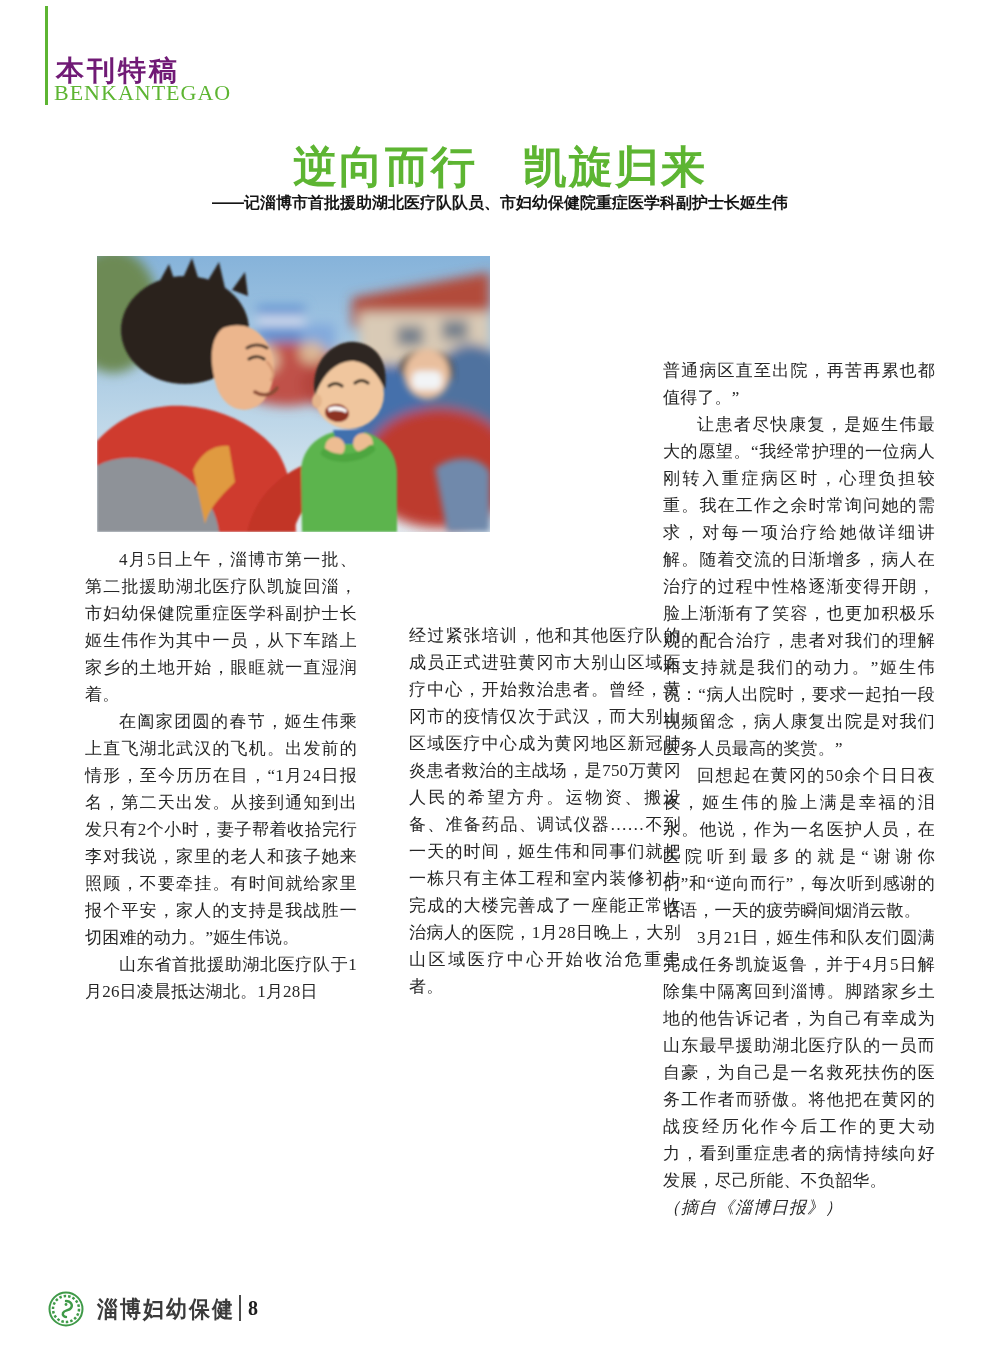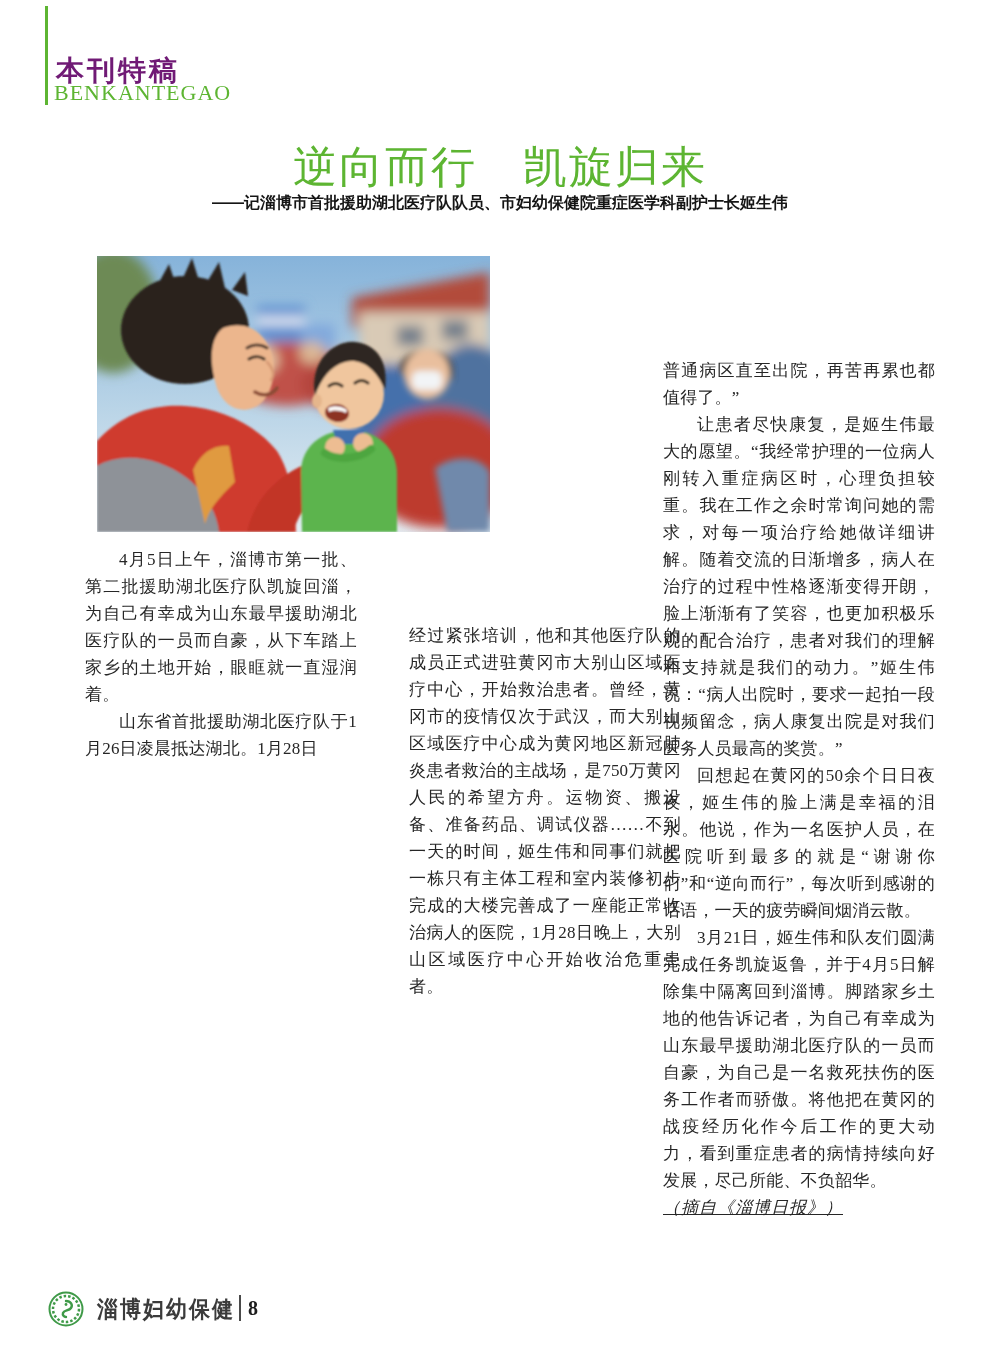--- a/index.html
+++ b/index.html
@@ -19,21 +19,21 @@
   .kicker-en{
     position:absolute;left:54px;top:80px;
     font-family:"Liberation Serif","DejaVu Serif",serif;
     font-size:22px;color:#5db532;letter-spacing:1px;white-space:nowrap;
   }
 
   
   .title{
     position:absolute;left:0;right:0;top:138px;text-align:center;
     font-family:"Liberation Sans","DejaVu Sans",sans-serif;
-    font-weight:normal;font-size:44px;color:#5db532;letter-spacing:2px;white-space:nowrap;
+    font-weight:bold;font-size:44px;color:#5db532;letter-spacing:2px;white-space:nowrap;
   }
   .subtitle{
     position:absolute;left:0;right:0;top:193px;text-align:center;
     font-family:"Liberation Sans","DejaVu Sans",sans-serif;
     font-weight:bold;font-size:16px;color:#151515;letter-spacing:0px;white-space:nowrap;
   }
 
   
   .photo{position:absolute;left:97px;top:256px;width:393px;height:276px;overflow:hidden;background:#9dbcd8;}
   .photo svg{display:block;width:100%;height:100%;}
@@ -43,21 +43,21 @@
     position:absolute;width:272px;
     font-size:17px;line-height:27px;text-align:justify;
     color:#262626;letter-spacing:0.2px;
   }
   .col-left{left:85px;top:546px;}
   .col-mid{left:374px;top:622px;margin-left:35px;}
   .col-right{left:663px;top:357px;}
   .para{margin:0;}
   .para.indent{text-indent:2em;}
   .para.flush{text-indent:0;}
-  .para.source{font-style:italic;letter-spacing:1px;text-decoration:underline;}
+  .para.source{font-style:italic;letter-spacing:1px;}
 
   
   .footer-logo{position:absolute;left:48px;top:1291px;width:36px;height:36px;}
   .journal-name{
     position:absolute;left:97px;top:1294px;
     font-family:"DejaVu Serif","Liberation Serif",serif;
     font-weight:bold;font-size:21px;letter-spacing:2px;color:#3b3b3b;
     transform:scaleY(1.1);transform-origin:top left;white-space:nowrap;
   }
   .footer-divider{position:absolute;left:239px;top:1295px;width:2px;height:26px;background:#4a4a4a;}
@@ -145,21 +145,22 @@
         <ellipse cx="240" cy="157" rx="12" ry="9" fill="#8c3124" transform="rotate(8 240 157)"></ellipse>
         <path d="M231 152 C237 149 245 150 250 154 L249 157 C243 154 236 154 232 156 Z" fill="#fdfdfd"></path>
         <circle cx="238" cy="191" r="10" fill="#edbd92"></circle>
         <circle cx="266" cy="187" r="10" fill="#edbd92"></circle>
         <path d="M228 197 C240 205 262 203 274 193" stroke="#4ea63f" stroke-width="8" fill="none" stroke-linecap="round"></path>
       </g>
     </svg>
   </div>
 
   <div class="col col-left">
-      <p class="para indent">4月5日上午，淄博市第一批、第二批援助湖北医疗队凯旋回淄，为自己有幸成为山东最早援助湖北医疗队的一员而自豪，从下车踏上家乡的土地开始，眼眶就一直湿润着。</p>
+      <p class="para indent">4月5日上午，淄博市第一批、第二批援助湖北医疗队凯旋回淄，市妇幼保健院重症医学科副护士长姬生伟作为其中一员，从下车踏上家乡的土地开始，眼眶就一直湿润着。</p>
+      <p class="para indent">在阖家团圆的春节，姬生伟乘上直飞湖北武汉的飞机。出发前的情形，至今历历在目，“1月24日报名，第二天出发。从接到通知到出发只有2个小时，妻子帮着收拾完行李对我说，家里的老人和孩子她来照顾，不要牵挂。有时间就给家里报个平安，家人的支持是我战胜一切困难的动力。”姬生伟说。</p>
       <p class="para indent">山东省首批援助湖北医疗队于1月26日凌晨抵达湖北。1月28日</p>
     </div>
   <div class="col col-mid">
       <p class="para flush">经过紧张培训，他和其他医疗队的成员正式进驻黄冈市大别山区域医疗中心，开始救治患者。曾经，黄冈市的疫情仅次于武汉，而大别山区域医疗中心成为黄冈地区新冠肺炎患者救治的主战场，是750万黄冈人民的希望方舟。运物资、搬设备、准备药品、调试仪器……不到一天的时间，姬生伟和同事们就把一栋只有主体工程和室内装修初步完成的大楼完善成了一座能正常收治病人的医院，1月28日晚上，大别山区域医疗中心开始收治危重患者。</p>
     </div>
   <div class="col col-right">
       <p class="para flush">普通病区直至出院，再苦再累也都值得了。”</p>
       <p class="para indent">让患者尽快康复，是姬生伟最大的愿望。“我经常护理的一位病人刚转入重症病区时，心理负担较重。我在工作之余时常询问她的需求，对每一项治疗给她做详细讲解。随着交流的日渐增多，病人在治疗的过程中性格逐渐变得开朗，脸上渐渐有了笑容，也更加积极乐观的配合治疗，患者对我们的理解和支持就是我们的动力。”姬生伟说：“病人出院时，要求一起拍一段视频留念，病人康复出院是对我们医务人员最高的奖赏。”</p>
       <p class="para indent">回想起在黄冈的50余个日日夜夜，姬生伟的脸上满是幸福的泪水。他说，作为一名医护人员，在医院听到最多的就是“谢谢你们”和“逆向而行”，每次听到感谢的话语，一天的疲劳瞬间烟消云散。</p>
       <p class="para indent">3月21日，姬生伟和队友们圆满完成任务凯旋返鲁，并于4月5日解除集中隔离回到淄博。脚踏家乡土地的他告诉记者，为自己有幸成为山东最早援助湖北医疗队的一员而自豪，为自己是一名救死扶伤的医务工作者而骄傲。将他把在黄冈的战疫经历化作今后工作的更大动力，看到重症患者的病情持续向好发展，尽己所能、不负韶华。</p>

